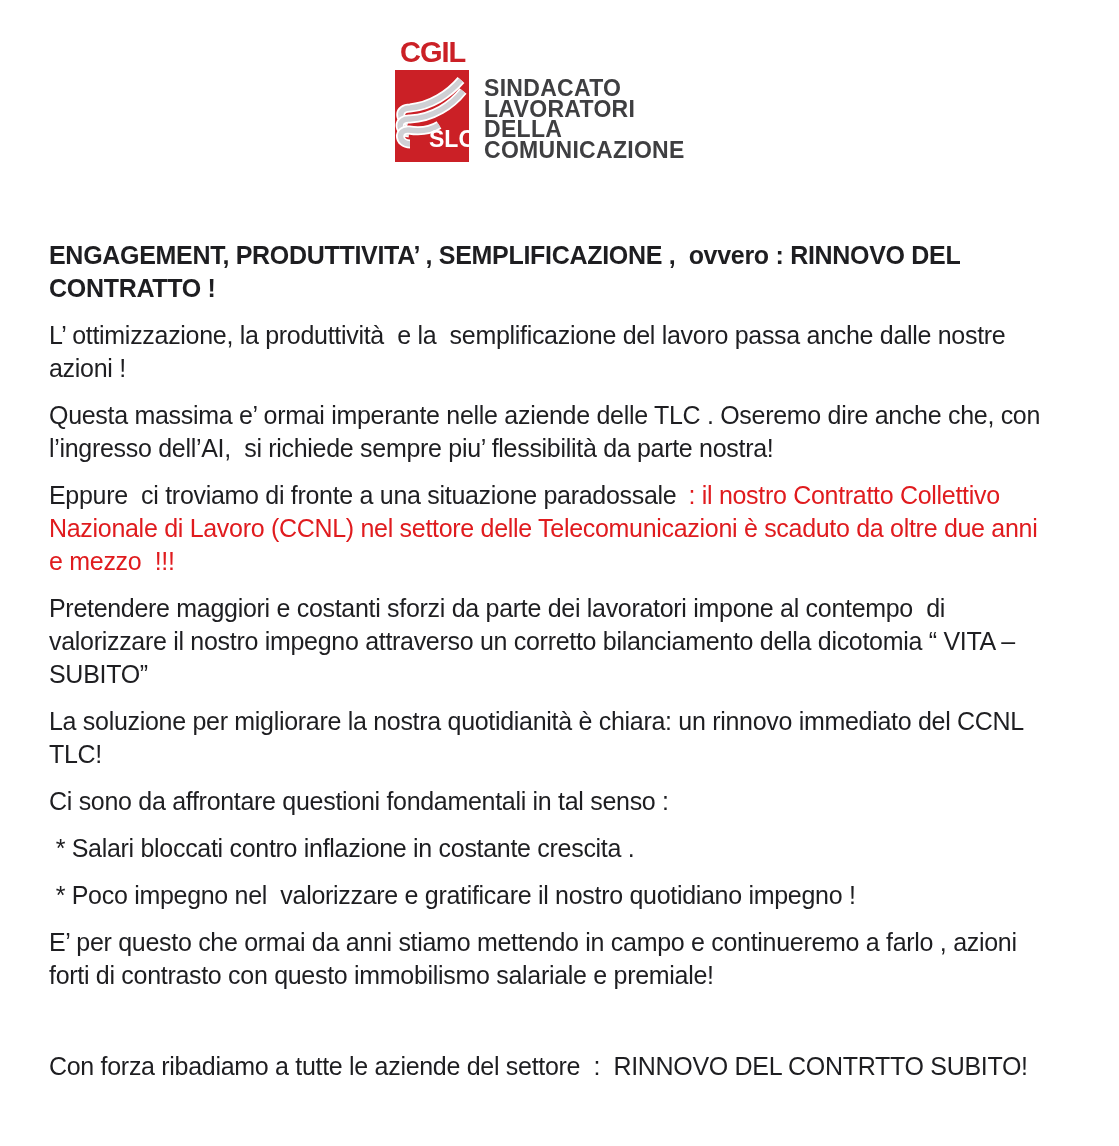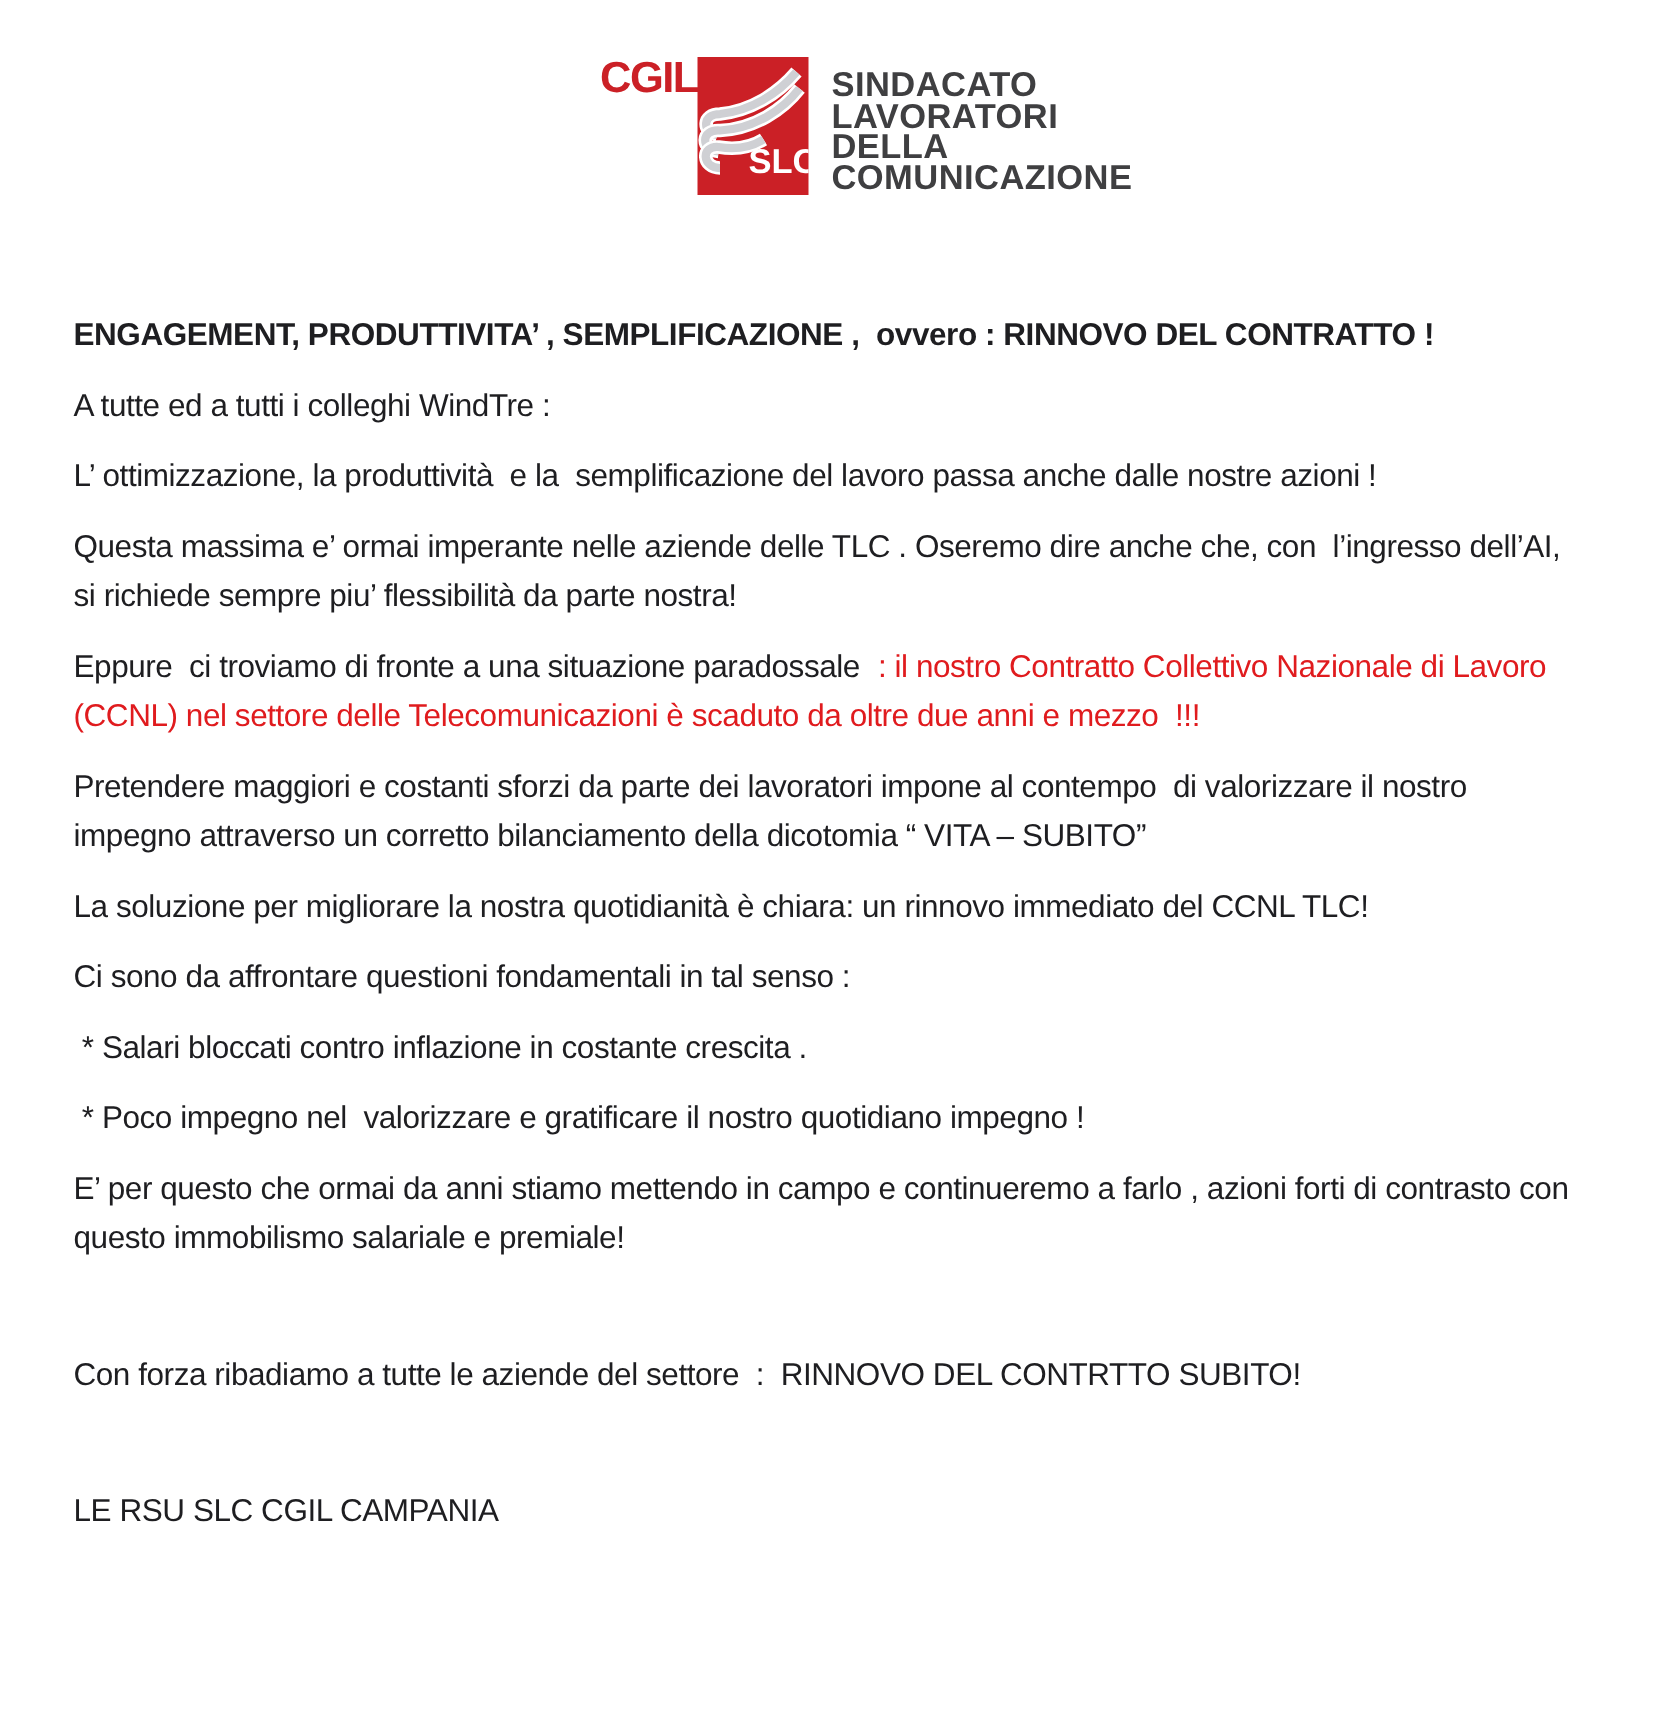--- a/index.html
+++ b/index.html
@@ -22,21 +22,21 @@
     overflow:hidden;
   }
   
   .logo{
     display:flex;
     align-items:flex-end;
     gap:15px;
     padding-top:38px;
     margin-left:395px;
   }
-  .logo-left{display:flex;flex-direction:row;}
+  .logo-left{display:flex;flex-direction:column;}
   .cgil-text{
     font-weight:bold;
     font-size:29px;
     line-height:1;
     color:var(--logo-red);
     letter-spacing:-1px;
     margin:0 0 3px 5px;
   }
   .slc-square{
     width:74px;
@@ -59,21 +59,21 @@
     letter-spacing:0.3px;
     color:var(--org-gray);
     padding-bottom:2px;
   }
   
   .doc{
     padding:77px 70px 40px 49px;
   }
   .doc p{
     max-width:1000px;
-    font-size:21px;
+    font-size:25px;
     line-height:33px;
     letter-spacing:-0.3px;
     margin:0 0 14px 0;
     white-space:pre-wrap;
     color:var(--text);
   }
   .h{font-weight:bold;letter-spacing:-0.2px;}
   .b{font-weight:normal;}
   .red{color:var(--accent-red);margin-left:12px;}
   .spacer{height:44px;}
@@ -101,21 +101,20 @@
     <div class="org-name">
       <div>SINDACATO</div>
       <div>LAVORATORI</div>
       <div>DELLA</div>
       <div>COMUNICAZIONE</div>
     </div>
   </header>
 
   <main class="doc">
     <p class="h">ENGAGEMENT, PRODUTTIVITA’ , SEMPLIFICAZIONE ,  ovvero : RINNOVO DEL CONTRATTO !</p>
-    <p>A tutte ed a tutti i colleghi WindTre :</p>
     <p class="b">L’ ottimizzazione, la produttività  e la  semplificazione del lavoro passa anche dalle nostre azioni !</p>
     <p>Questa massima e’ ormai imperante nelle aziende delle TLC . Oseremo dire anche che, con  l’ingresso dell’AI,  si richiede sempre piu’ flessibilità da parte nostra!</p>
     <p><span>Eppure  ci troviamo di fronte a una situazione paradossale</span><span class="red b">: il nostro Contratto Collettivo Nazionale di Lavoro (CCNL) nel settore delle Telecomunicazioni è scaduto da oltre due anni e mezzo  !!!</span></p>
     <p><span>Pretendere maggiori e costanti sforzi da parte dei lavoratori impone al contempo  di valorizzare il nostro impegno attraverso un corretto bilanciamento della dicotomia </span><span class="b">“ VITA – SUBITO”</span></p>
     <p>La soluzione per migliorare la nostra quotidianità è chiara: un rinnovo immediato del CCNL TLC!</p>
     <p>Ci sono da affrontare questioni fondamentali in tal senso :</p>
     <p> * Salari bloccati contro inflazione in costante crescita .</p>
     <p> * Poco impegno nel  valorizzare e gratificare il nostro quotidiano impegno !</p>
     <p>E’ per questo che ormai da anni stiamo mettendo in campo e continueremo a farlo , azioni forti di contrasto con questo immobilismo salariale e premiale!</p>
     <div class="spacer"></div>

